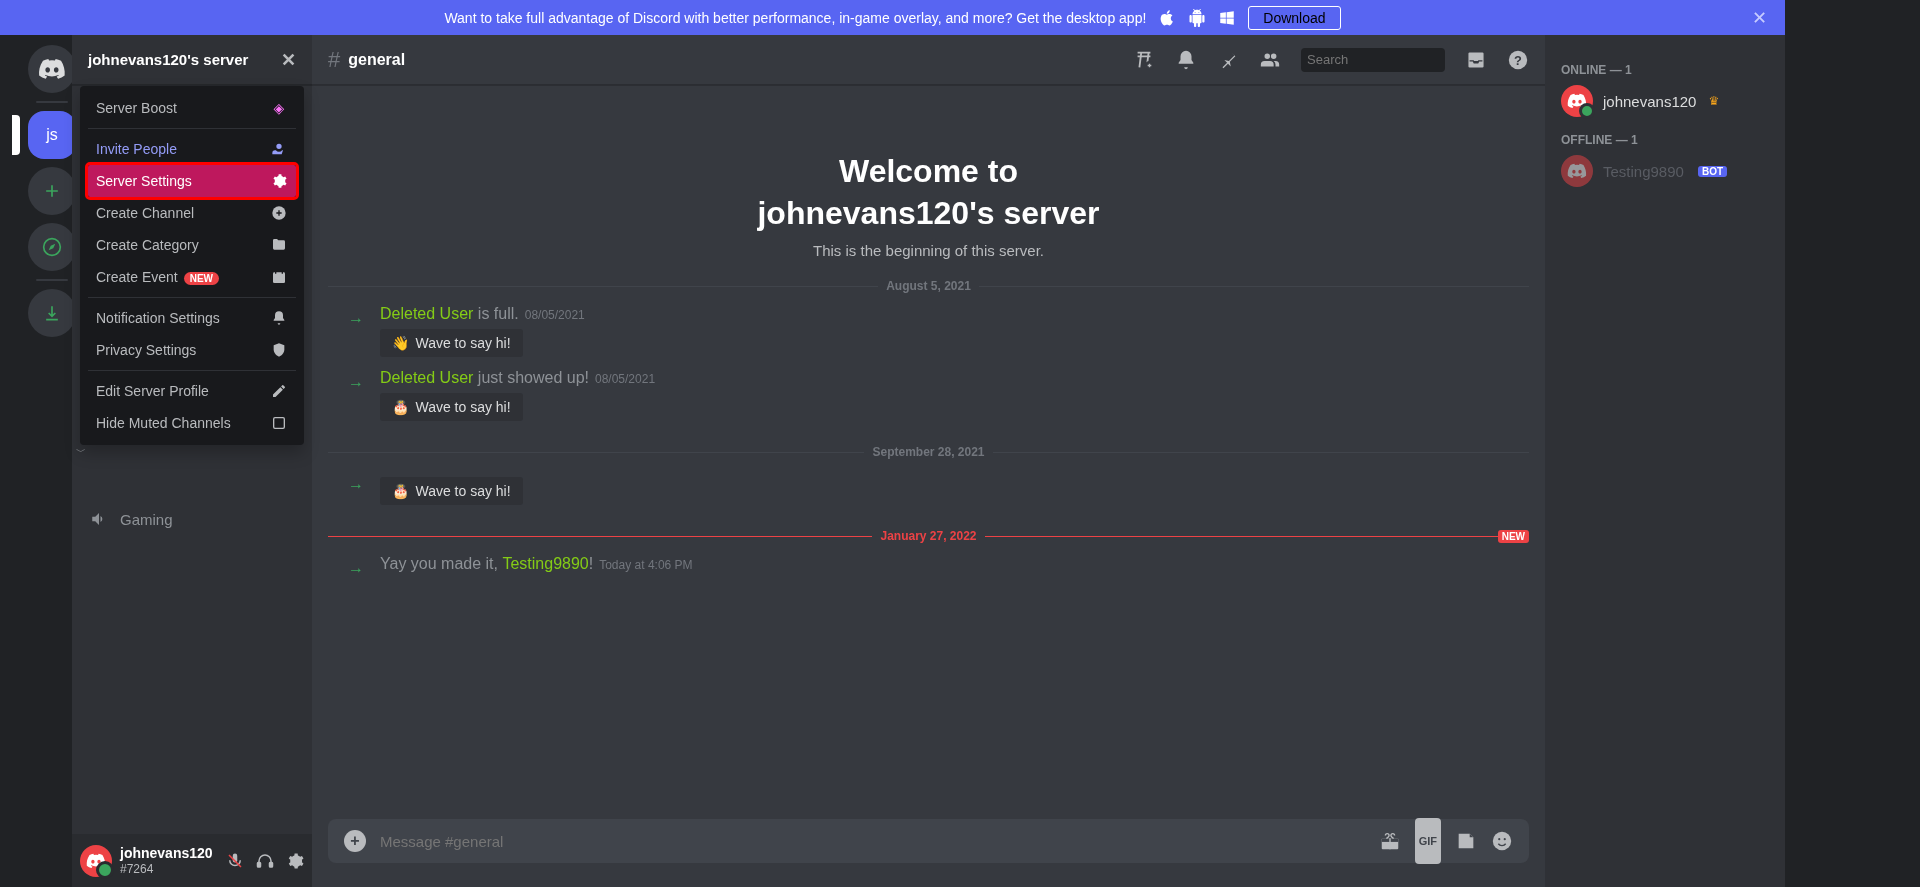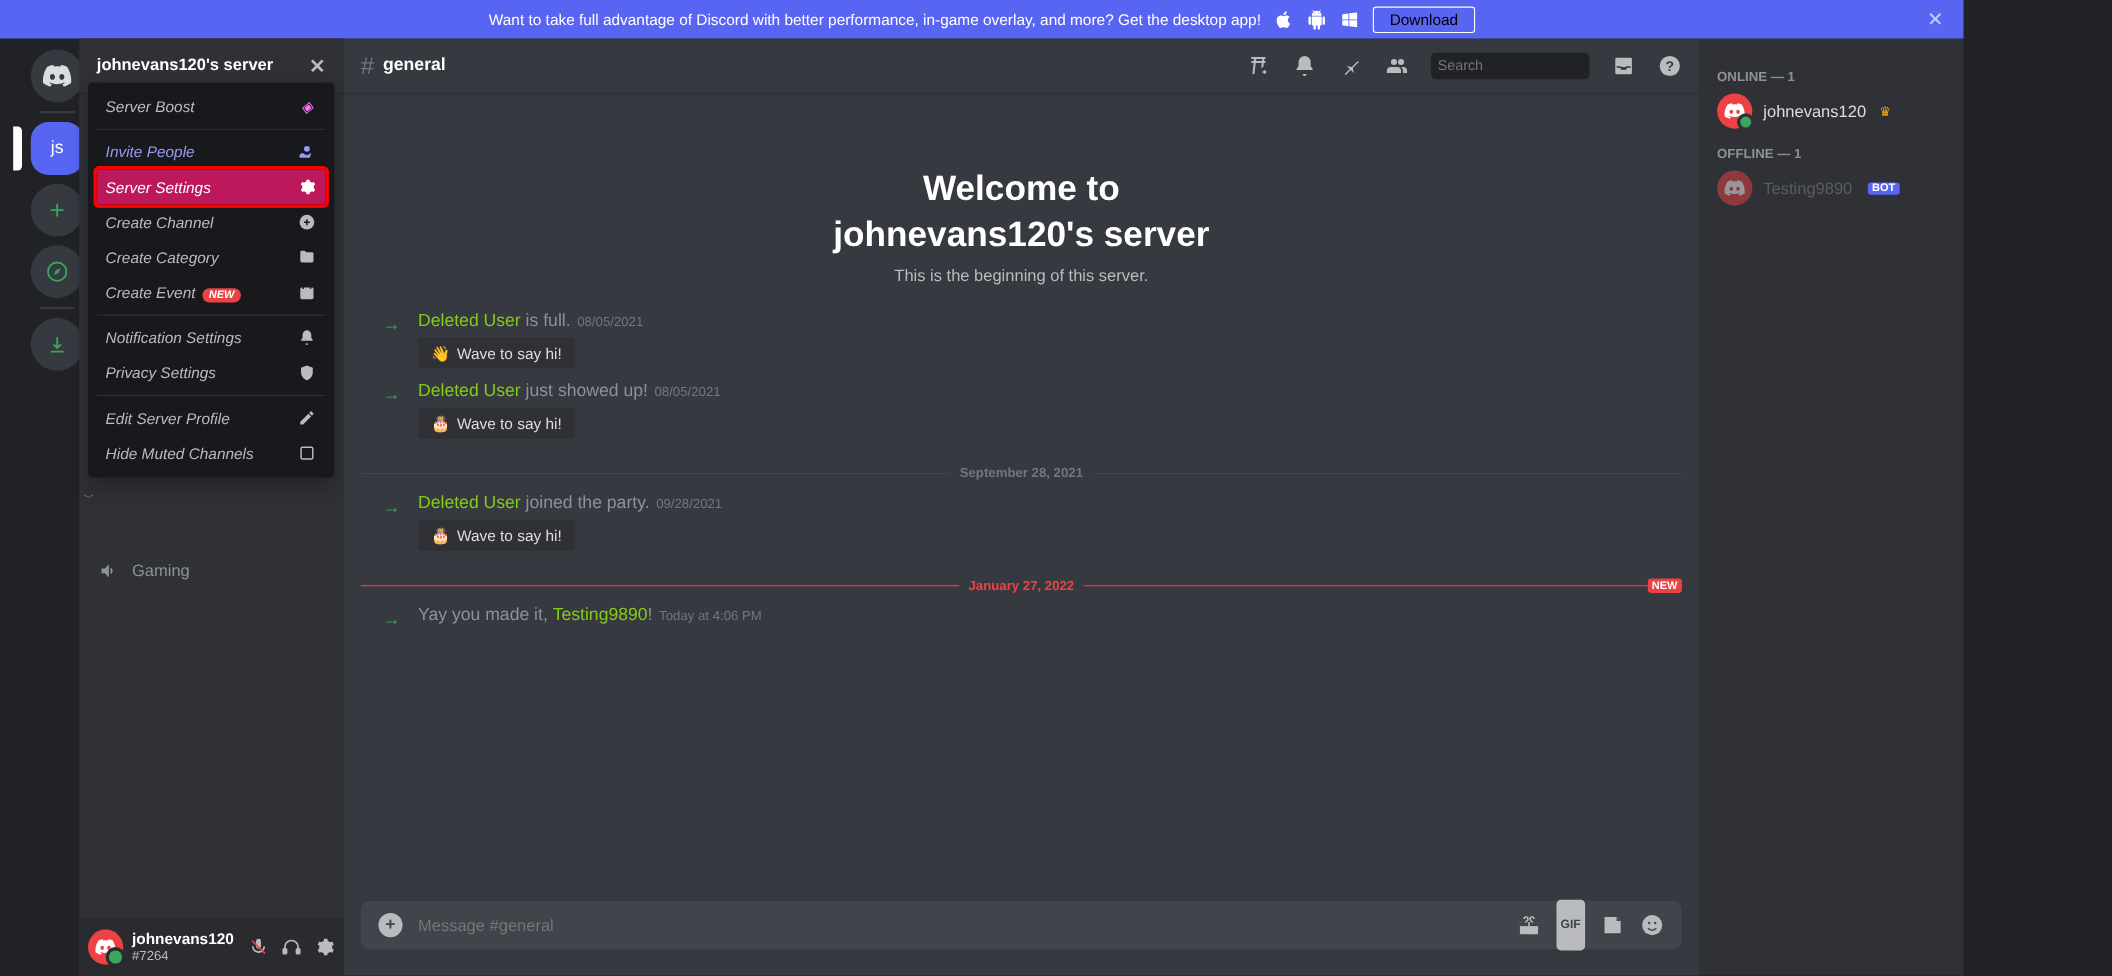--- a/index.html
+++ b/index.html
@@ -32,21 +32,21 @@
 .user-panel { height: 53px; background: #292b2f; display: flex; align-items: center; padding: 0 8px; gap: 8px; margin-top: auto; }
 .avatar { width: 32px; height: 32px; border-radius: 50%; background: #ed4245; display: flex; align-items: center; justify-content: center; position: relative; }
 .avatar::after { content:''; position:absolute; right:-2px; bottom:-2px; width:12px; height:12px; background:#3ba55d; border-radius:50%; border:3px solid #292b2f; }
 .up-text { display:flex; flex-direction:column; line-height:1.2; }
 .up-name { font-size:14px; font-weight:600; color:#fff; }
 .up-tag { font-size:12px; color:#b9bbbe; }
 .up-icons { margin-left:auto; display:flex; gap:12px; color:#b9bbbe; }
 .up-icons span { cursor:pointer; }
 
 
-.dropdown { position:absolute; top:40px; left:8px; right:8px; background:#18191c; border-radius:4px; padding:6px 8px; box-shadow:0 8px 16px rgba(0,0,0,.24); z-index:50;font-style:italic; }
+.dropdown { position:absolute; top:51px; left:8px; right:8px; background:#18191c; border-radius:4px; padding:6px 8px; box-shadow:0 8px 16px rgba(0,0,0,.24); z-index:50; }
 .dd-item { display:flex; align-items:center; justify-content:space-between; padding:8px; border-radius:2px; font-size:14px; color:#b9bbbe; cursor:pointer; }
 .dd-item.invite { color:#949cf7; }
 .dd-item.highlight { background:#be185d; color:#fff; outline:3px solid #ff0000; outline-offset:0; }
 .dd-sep { height:1px; background:#2f3136; margin:4px 0; }
 .new-pill { background:#ed4245; color:#fff; font-size:10px; font-weight:700; padding:1px 6px; border-radius:8px; margin-left:6px; }
 .dd-ic { width:18px; display:flex; justify-content:center; color:inherit; }
 
 
 .ch-peek { position:absolute; left:18px; top:475px; color:#8e9297; font-size:15px; display:flex; align-items:center; gap:12px; }
 .ch-arrow { position:absolute; left:4px; top:410px; color:#8e9297; font-size:10px; }
@@ -341,20 +341,23 @@
             </span>
         </div>
       </div>
 
       <div class="messages">
         <div class="welcome">
           <h1><span>Welcome to</span><br><span>johnevans120's server</span></h1>
           <p>This is the beginning of this server.</p>
         </div>
 
+        <div class="date-div">
+            <span>August 5, 2021</span>
+          </div>
 
         <div class="sys-msg">
           <span class="sys-arrow">→</span>
           <div class="sys-body">
             <div class="sys-line"><span class="u">Deleted User</span><span> is full.</span><span class="ts">08/05/2021</span></div>
             <div class="wave-btn">
                 <span>👋</span>
                 <span>Wave to say hi!</span>
               </div>
           </div>
@@ -371,21 +374,20 @@
           </div>
         </div>
 
         <div class="date-div">
             <span>September 28, 2021</span>
           </div>
 
         <div class="sys-msg">
           <span class="sys-arrow">→</span>
           <div class="sys-body">
-            <div class="sys-line"><span class="u">Deleted User</span><span> joined the party.</span><span class="ts">09/28/2021</span></div>
             <div class="wave-btn">
                 <span>🎂</span>
                 <span>Wave to say hi!</span>
               </div>
           </div>
         </div>
 
         <div class="date-div new">
             <span>January 27, 2022</span>
             <span class="new-tag">NEW</span>

